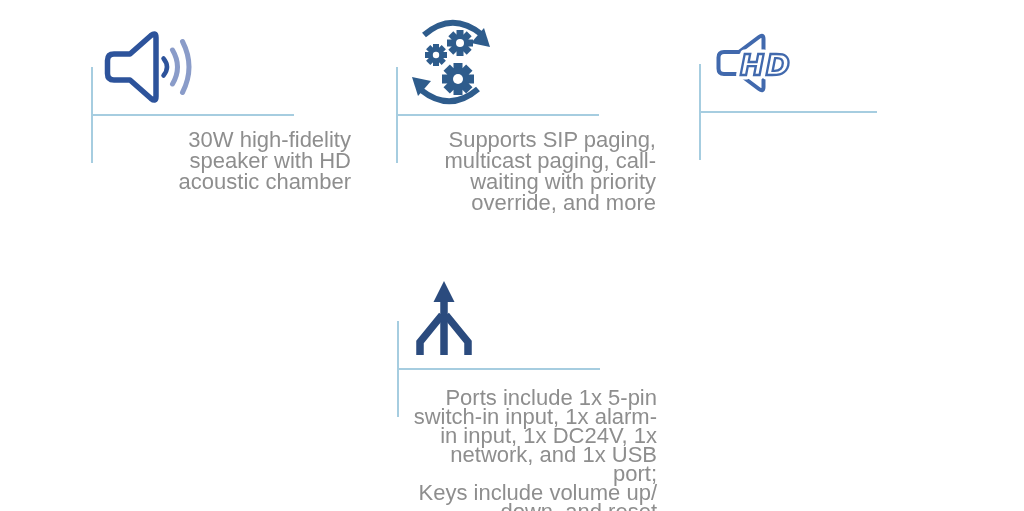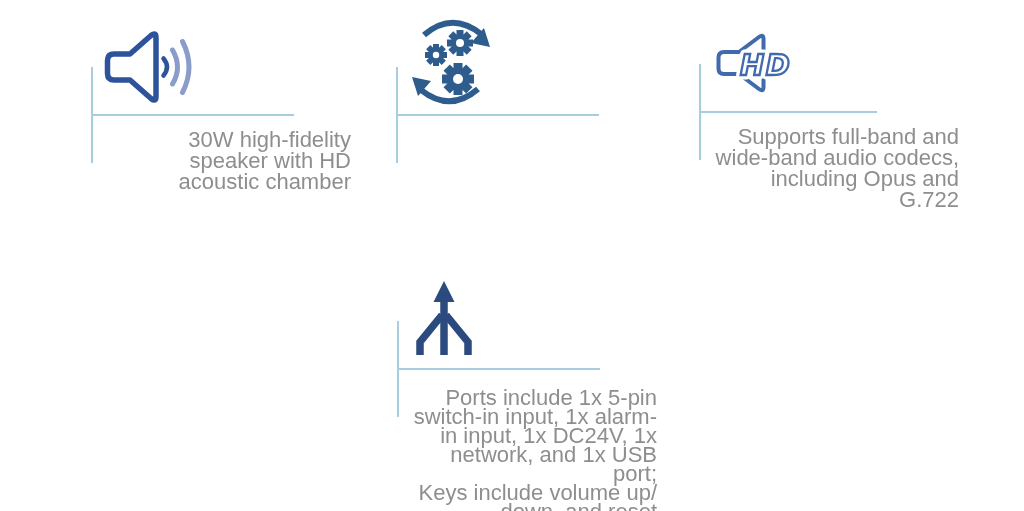--- a/index.html
+++ b/index.html
@@ -82,35 +82,36 @@
             <rect x="-4.5" y="-16" width="9" height="32"></rect>
             <rect x="-4.5" y="-16" width="9" height="32" transform="rotate(45)"></rect>
             <rect x="-4.5" y="-16" width="9" height="32" transform="rotate(90)"></rect>
             <rect x="-4.5" y="-16" width="9" height="32" transform="rotate(135)"></rect>
             <circle r="11.5"></circle>
               <circle r="5" fill="#ffffff"></circle>
           </g>
         </g>
       </svg>
     </div>
+    <div class="text">Supports SIP paging,
+multicast paging, call-
+waiting with priority
+override, and more</div>
   </div>
 
   <div class="cell c3 row1">
     <div class="vline"></div>
     <div class="hline"></div>
     <div class="icon">
       <svg width="92" height="62" viewBox="0 0 92 62">
         <path d="M26 20 L46 5 Q50.5 1.5 50.5 7 V55 Q50.5 60.5 46 57 L26 42 H11 Q5.5 42 5.5 36.5 V25.5 Q5.5 20 11 20 Z" fill="none" stroke="#4169ad" stroke-width="4" stroke-linejoin="round"></path>
         <text x="27" y="42.5" font-size="29" font-weight="bold" font-style="italic" letter-spacing="1.5" fill="#ffffff" stroke="#ffffff" stroke-width="9" stroke-linejoin="round">HD</text>
         <text x="27" y="42.5" font-size="29" font-weight="bold" font-style="italic" letter-spacing="1.5" fill="#ffffff" stroke="#4169ad" stroke-width="2.3">HD</text>
       </svg>
     </div>
-    <div class="text">Supports full-band and
-wide-band audio codecs,
-including Opus and G.722</div>
   </div>
 
 
   <div class="cell c5 row2">
     <div class="vline"></div>
     <div class="hline"></div>
     <div class="icon">
       <svg width="62" height="74" viewBox="0 0 62 74">
         <g fill="none" stroke="#2b4b7e" stroke-width="7.5">
           <path d="M31 74 V15"></path>

